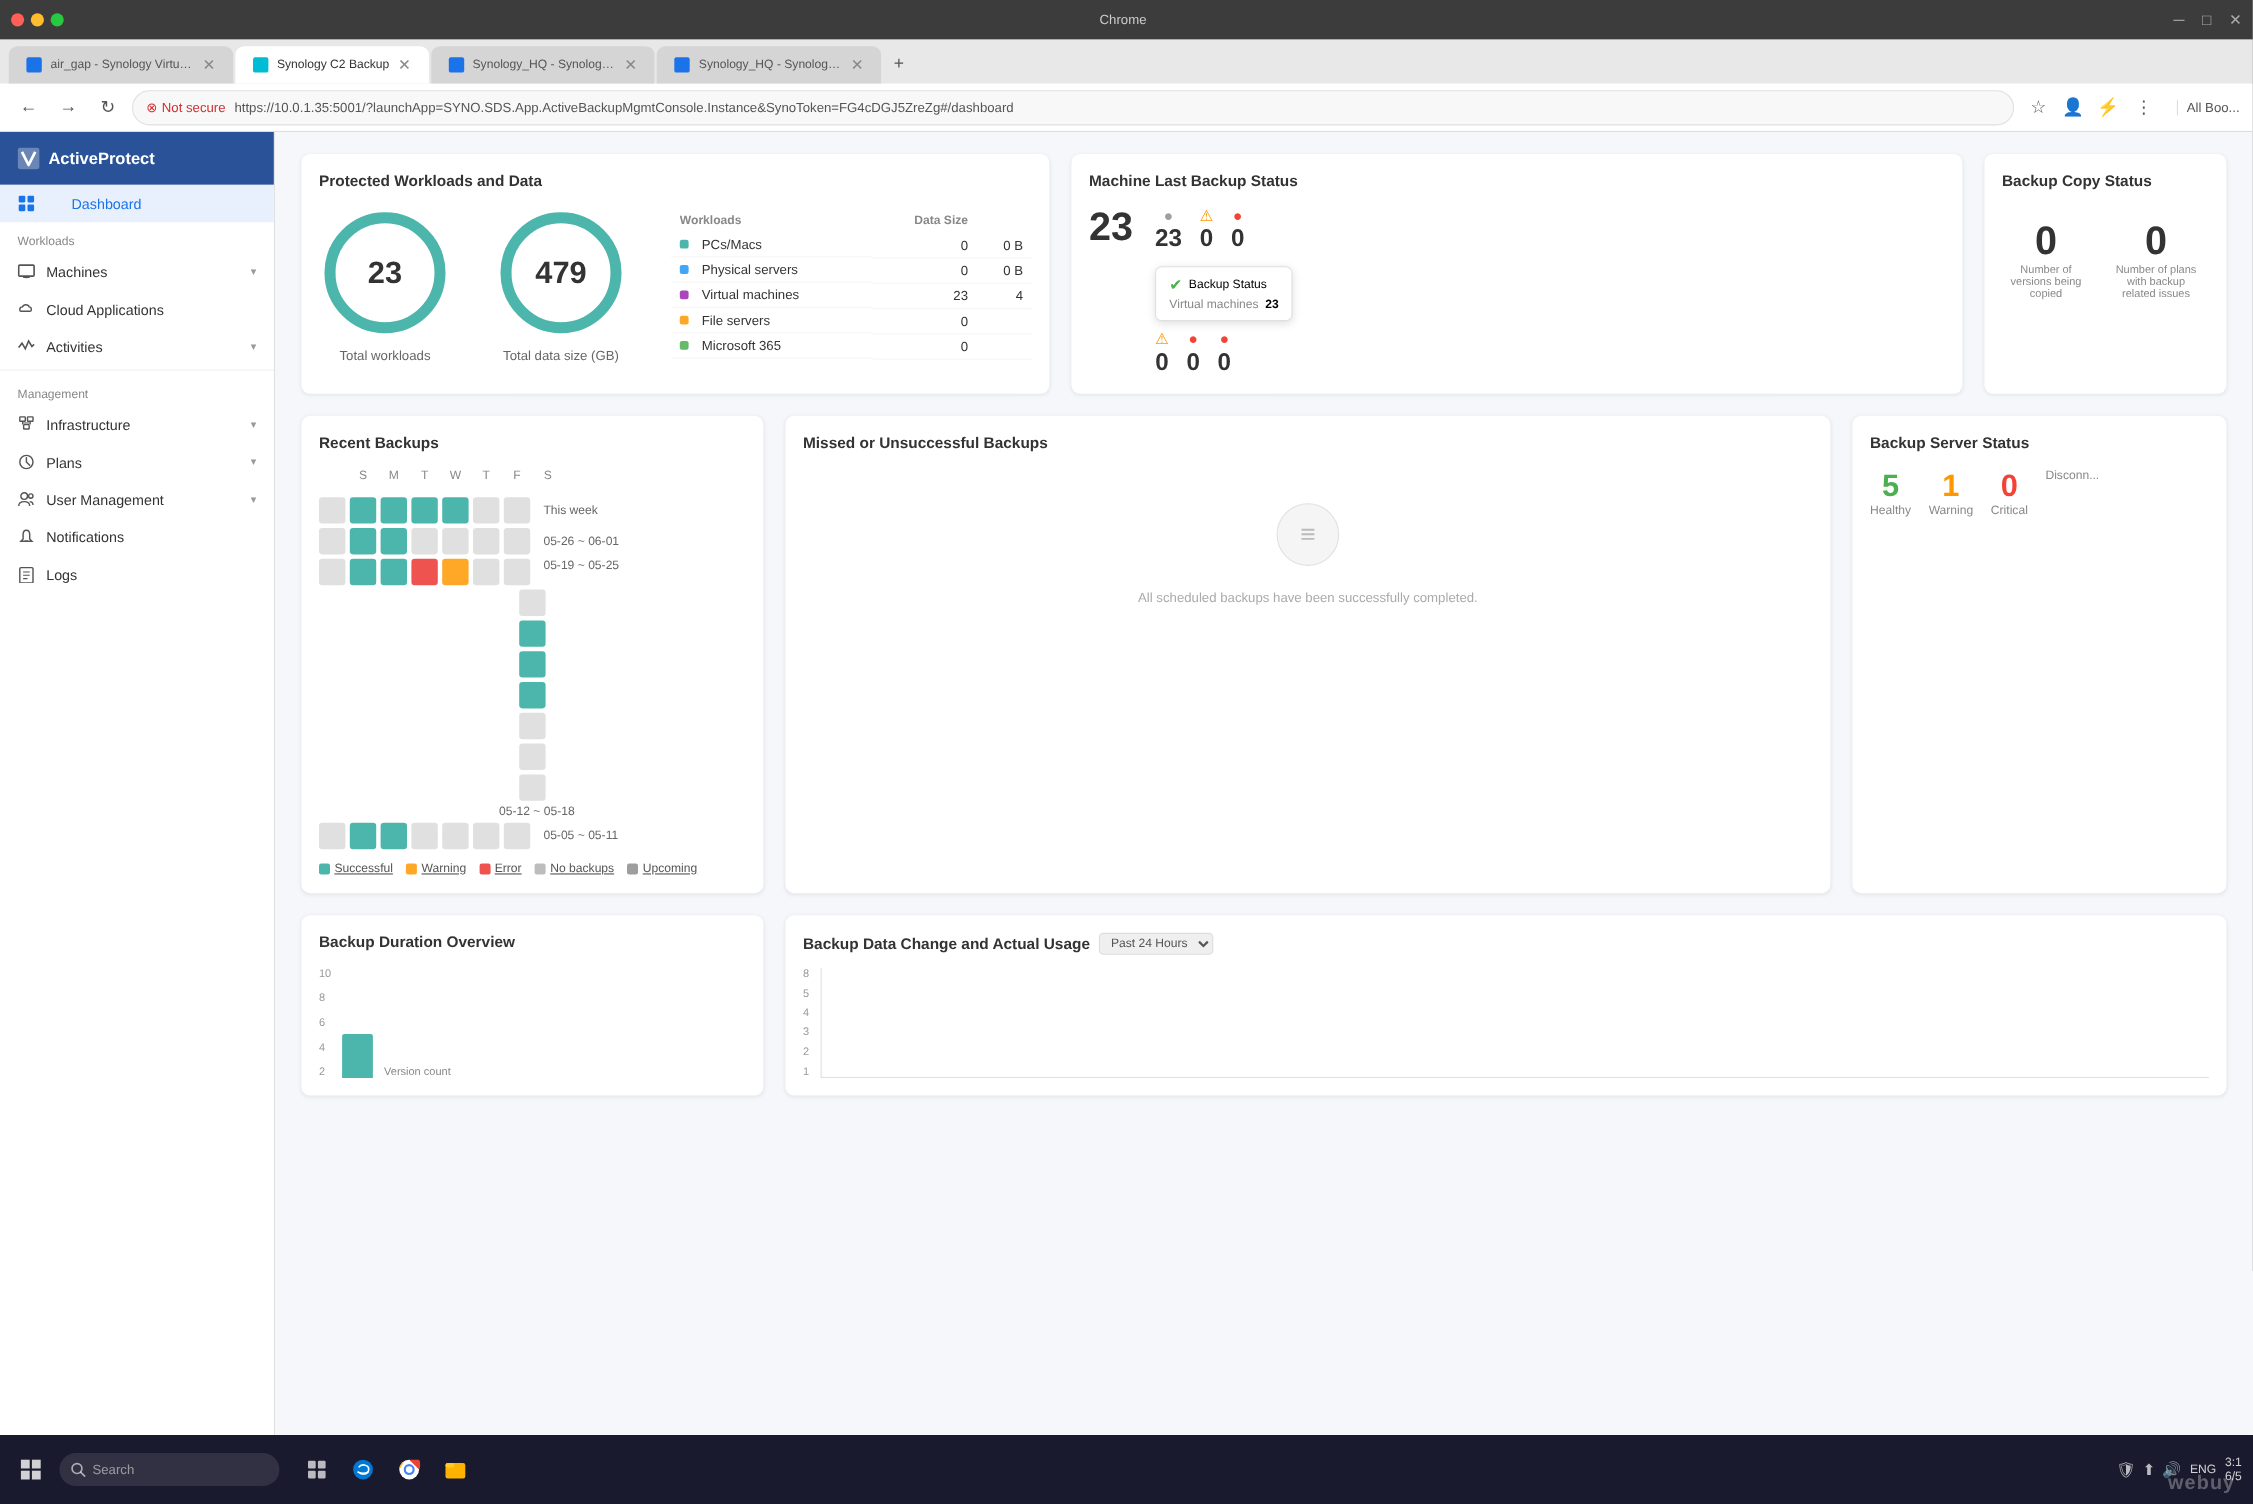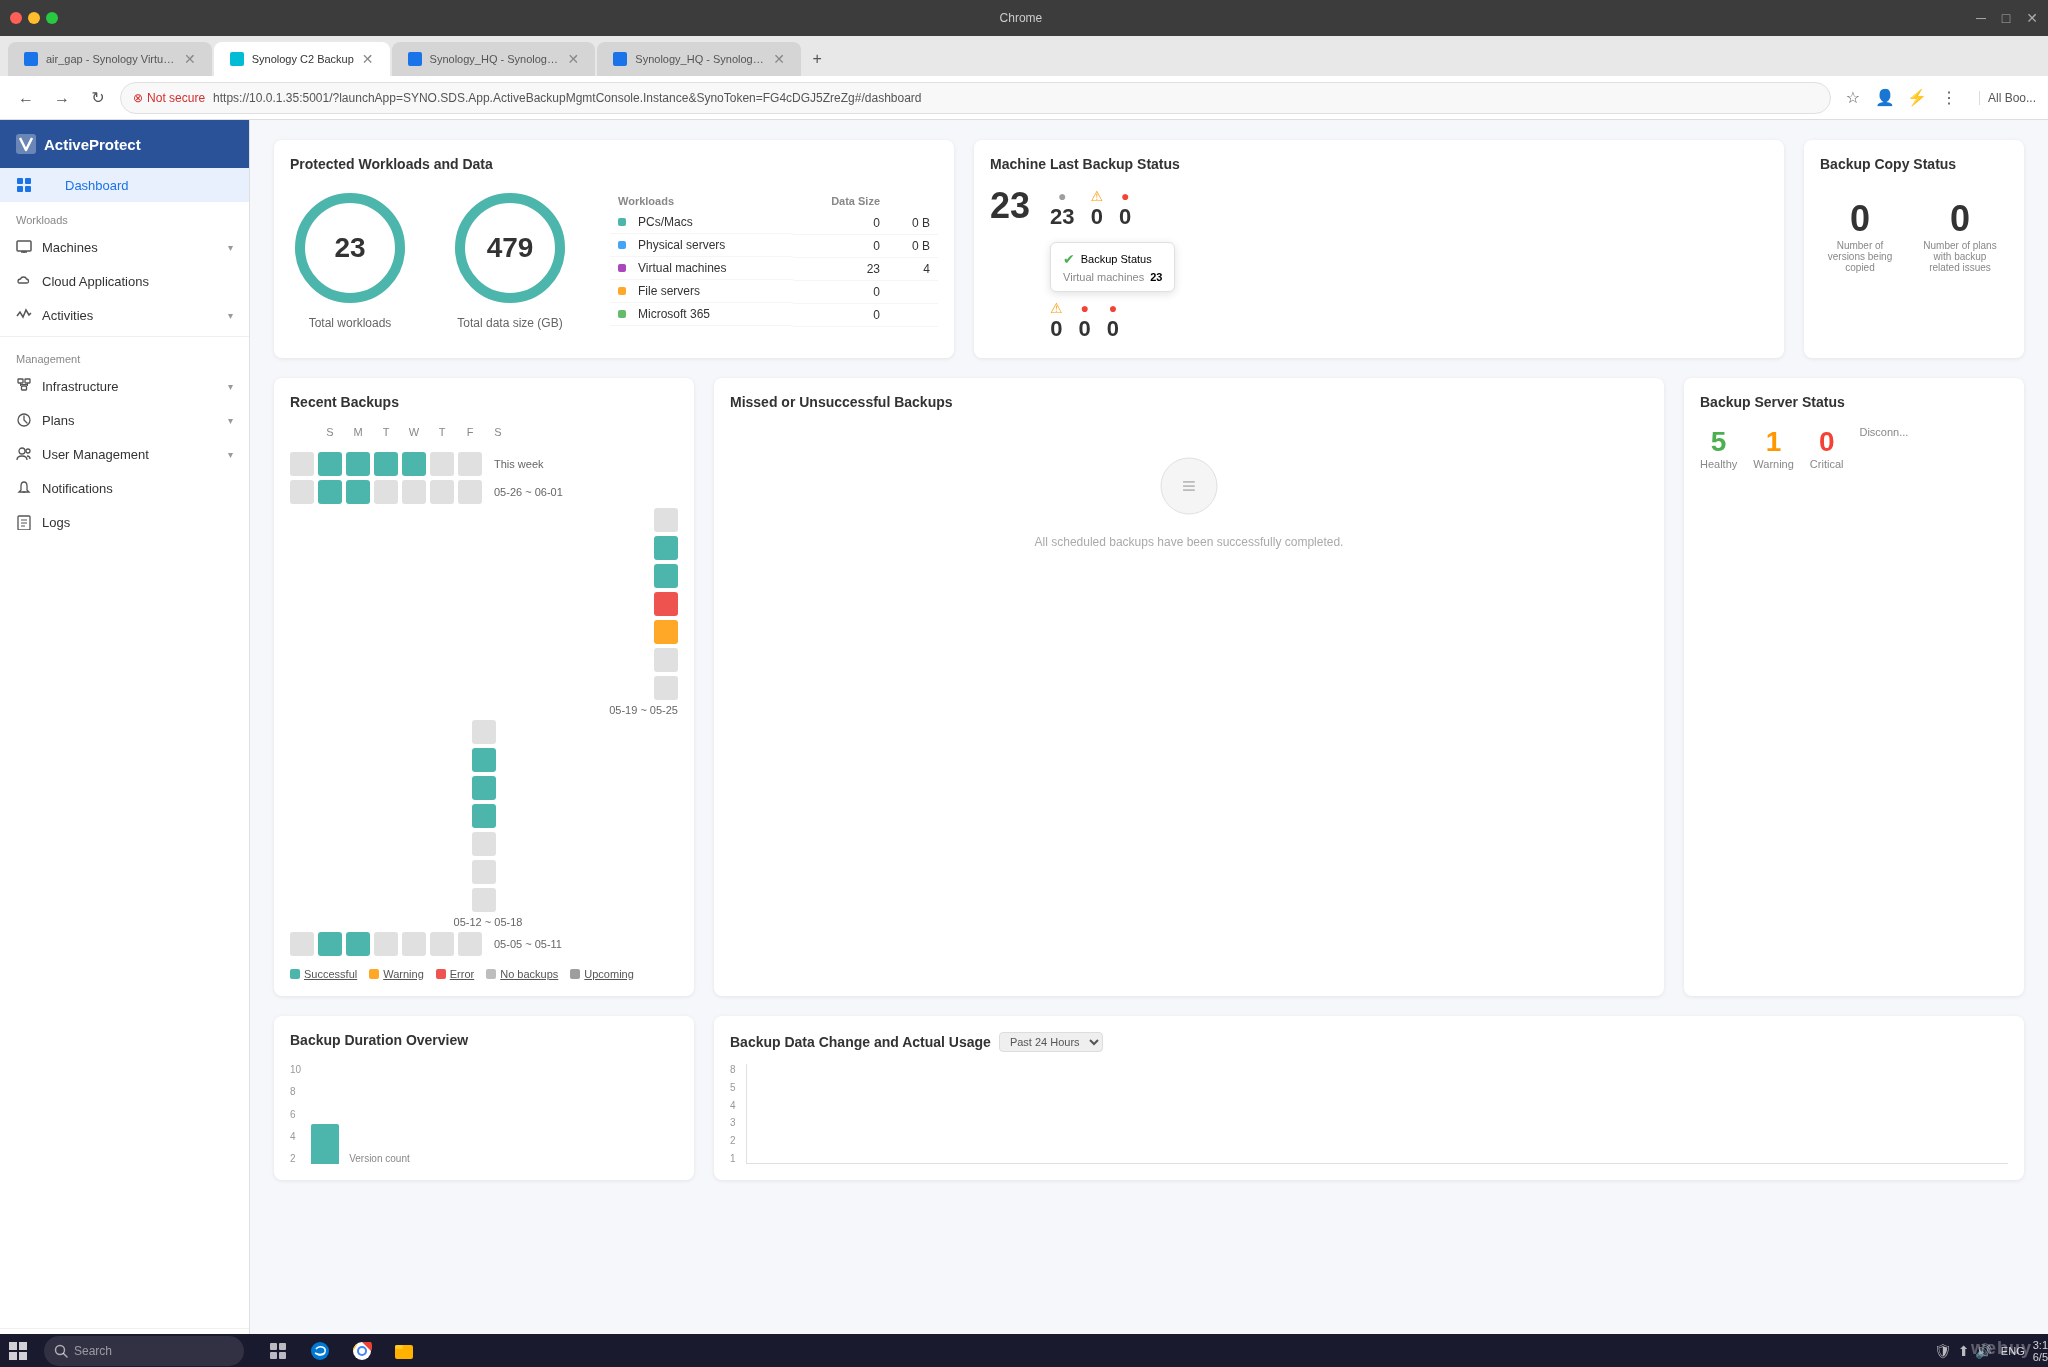--- a/index.html
+++ b/index.html
@@ -89,21 +89,21 @@
     
     .duration-card { flex: 0 0 420px; }
     .data-change-card { flex: 1; }
 
     
     .empty-state { display: flex; flex-direction: column; align-items: center; justify-content: center; padding: 30px; color: #aaa; }
     .empty-icon { font-size: 48px; margin-bottom: 8px; }
     .empty-text { font-size: 12px; text-align: center; }
 
     
-    .taskbar { background: #1a1a2e; height: 33px; display: flex; align-items: center; padding: 0 0; gap: 8px; position: fixed; bottom: 0; width: 100%; }
+    .taskbar { background: #1a1a2e; height: 62px; display: flex; align-items: center; padding: 0 10px; gap: 8px; position: fixed; bottom: 0; width: 100%; }
     .taskbar-start { width: 36px; height: 36px; display: flex; align-items: center; justify-content: center; }
     .taskbar-search { background: rgba(255,255,255,0.1); border-radius: 20px; width: 200px; height: 30px; display: flex; align-items: center; padding: 0 10px; gap: 6px; color: rgba(255,255,255,0.6); font-size: 12px; }
     .taskbar-icons { display: flex; gap: 6px; margin-left: 8px; }
     .taskbar-icon { width: 36px; height: 36px; display: flex; align-items: center; justify-content: center; border-radius: 4px; cursor: pointer; }
     .taskbar-right { margin-left: auto; display: flex; align-items: center; gap: 8px; color: rgba(255,255,255,0.8); font-size: 11px; }
     .tray-icons { display: flex; gap: 6px; }
 
     
     .circle-bg { fill: none; stroke: #e8f5e9; stroke-width: 10; }
     .circle-fill { fill: none; stroke: #4db6ac; stroke-width: 10; stroke-linecap: round; transition: stroke-dasharray 0.5s; }
@@ -474,21 +474,21 @@
             <div style="display: flex; align-items: center; gap: 4px; margin-bottom: 4px;">
               <div style="width: 24px; height: 24px; border-radius: 3px; background: rgb(224, 224, 224);"></div>
               <div style="width: 24px; height: 24px; border-radius: 3px; background: rgb(77, 182, 172);"></div>
               <div style="width: 24px; height: 24px; border-radius: 3px; background: rgb(77, 182, 172);"></div>
               <div style="width: 24px; height: 24px; border-radius: 3px; background: rgb(224, 224, 224);"></div>
               <div style="width: 24px; height: 24px; border-radius: 3px; background: rgb(224, 224, 224);"></div>
               <div style="width: 24px; height: 24px; border-radius: 3px; background: rgb(224, 224, 224);"></div>
               <div style="width: 24px; height: 24px; border-radius: 3px; background: rgb(224, 224, 224);"></div>
               <span style="font-size: 11px; color: rgb(102, 102, 102); white-space: nowrap; margin-left: 8px;">05-26 ~ 06-01</span>
             </div>
-            <div style="display: flex; align-items: flex-end; gap: 4px; margin-bottom: 4px; flex-direction: column;">
+            <div style="display: flex; align-items: flex-start; gap: 4px; margin-bottom: 4px;">
               <div style="width: 24px; height: 24px; border-radius: 3px; background: rgb(224, 224, 224);"></div>
               <div style="width: 24px; height: 24px; border-radius: 3px; background: rgb(77, 182, 172);"></div>
               <div style="width: 24px; height: 24px; border-radius: 3px; background: rgb(77, 182, 172);"></div>
               <div style="width: 24px; height: 24px; border-radius: 3px; background: rgb(239, 83, 80);"></div>
               <div style="width: 24px; height: 24px; border-radius: 3px; background: rgb(255, 167, 38);"></div>
               <div style="width: 24px; height: 24px; border-radius: 3px; background: rgb(224, 224, 224);"></div>
               <div style="width: 24px; height: 24px; border-radius: 3px; background: rgb(224, 224, 224);"></div>
               <span style="font-size: 11px; color: rgb(102, 102, 102); white-space: nowrap; margin-left: 8px;">05-19 ~ 05-25</span>
             </div>
             <div style="display: flex; align-items: center; gap: 4px; margin-bottom: 4px; flex-direction: column;">

